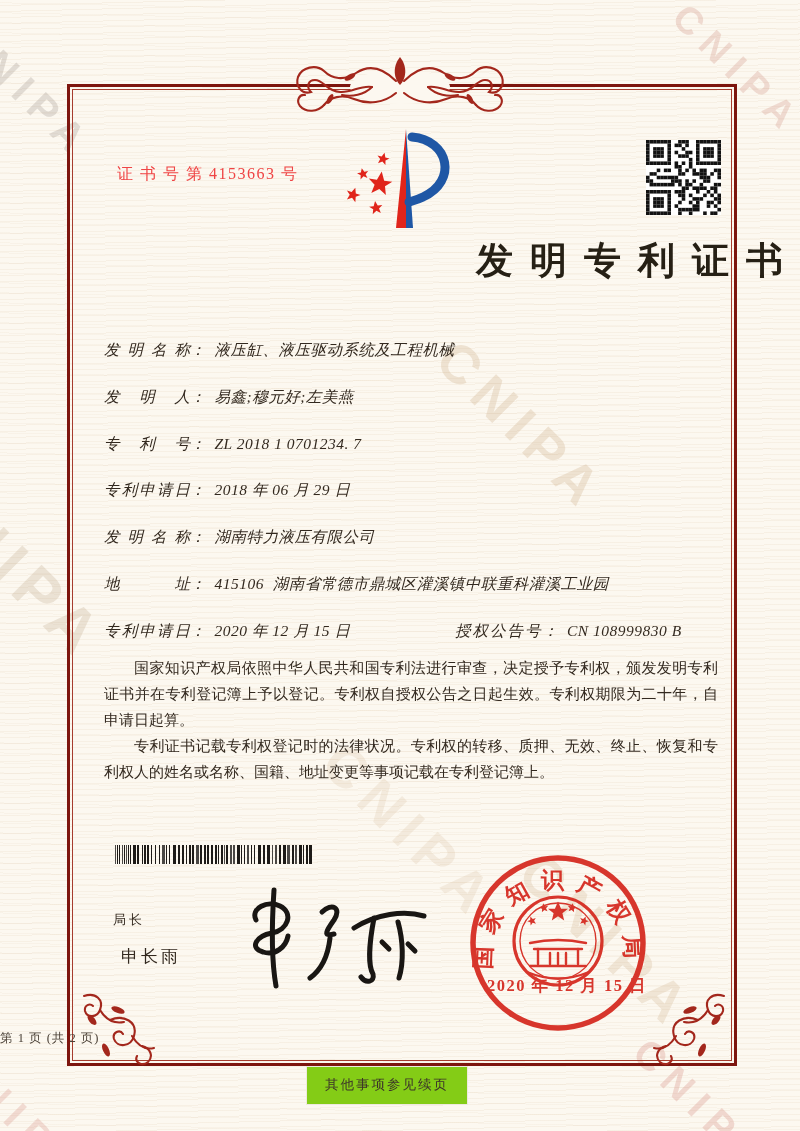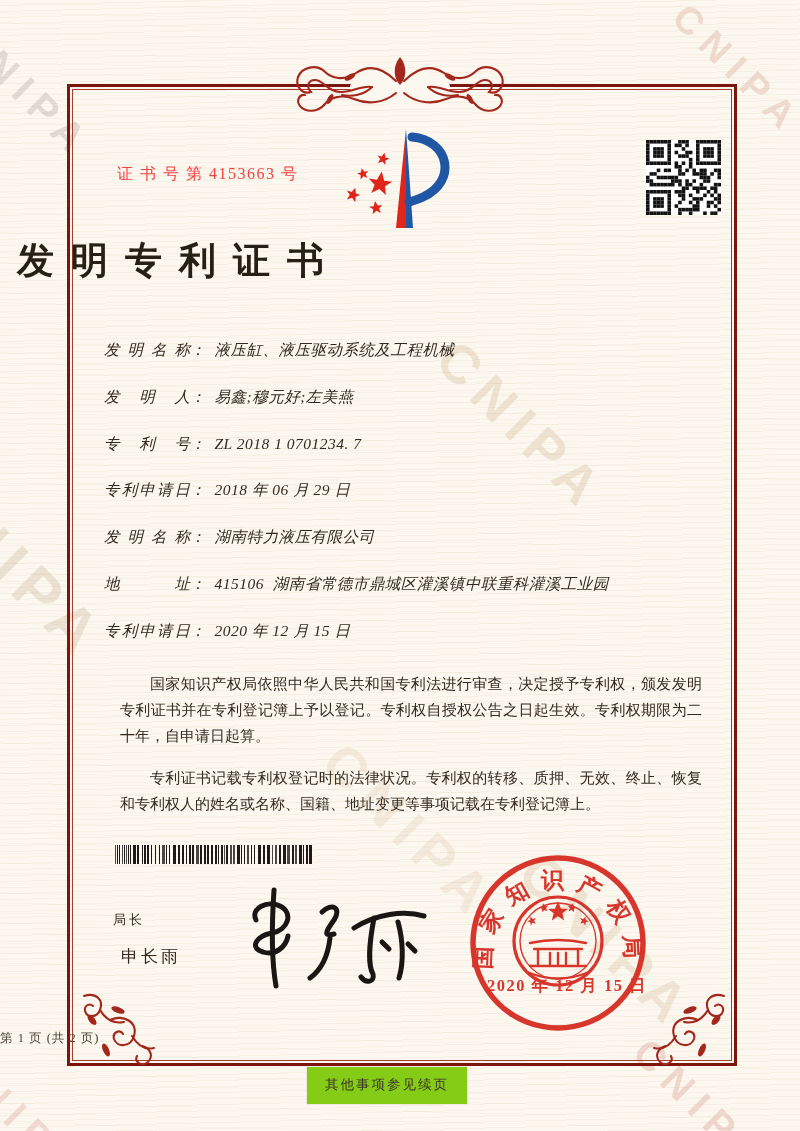--- a/index.html
+++ b/index.html
@@ -36,34 +36,34 @@
   .wm6{left:552px;top:840px;font-size:56px;color:rgba(205,172,135,.26);}
   .wm7{left:656px;top:1030px;font-size:40px;color:rgba(212,140,128,.30);}
   .wm8{left:-28px;top:1040px;font-size:40px;color:rgba(212,140,128,.28);}
   
   .frame{left:67px;top:84px;width:664px;height:976px;border:3.5px solid var(--border-red);z-index:1;}
   .frame-inner{position:absolute;inset:2px;border:1px solid var(--inner-border-red);}
   
   .cert-no{left:117px;top:131px;font-size:16px;letter-spacing:1.5px;color:#ef4444;white-space:pre-wrap;z-index:2;margin-top:33px;}
   .logo{left:333px;top:116px;width:150px;height:116px;z-index:2;}
   .qr{left:646px;top:140px;width:75px;height:75px;z-index:2;}
-  .title{left:0;right:0;top:236px;text-align:left;font-size:37px;font-weight:bold;
+  .title{left:0;right:0;top:236px;text-align:right;font-size:37px;font-weight:bold;
          letter-spacing:17px;text-indent:17px;color:#262015;z-index:2;}
   
   .fields{left:104px;top:340px;width:620px;z-index:2;font-size:15.5px;}
   .frow{height:46.8px;position:relative;white-space:nowrap;font-style:italic;}
   .flabel{display:inline-block;width:86px;text-align:justify;text-align-last:justify;vertical-align:top;}
   .fcolon{margin-right:9px;}
   .fvalue{white-space:pre-wrap;letter-spacing:.5px;}
   .fpair2{position:absolute;left:351px;top:0;}
   .fpair2 .flabel{width:auto;text-align-last:auto;letter-spacing:2px;}
   
   .body-text{left:104px;top:655px;width:614px;font-size:15px;line-height:26px;
              text-align:justify;z-index:2;}
-  .body-text p{margin:16px;text-indent:2em;}
+  .body-text p{margin:0;text-indent:2em;}
   
   .barcode{left:113px;top:845px;width:206px;height:19px;z-index:2;}
   
   .sig-title{left:113px;top:911px;font-size:13px;letter-spacing:3px;z-index:2;}
   .sig-name{left:121px;top:945px;font-size:17px;letter-spacing:3px;z-index:2;}
   .sig-svg{left:222px;top:880px;width:218px;height:114px;z-index:3;}
   .sig-svg path{stroke:#191613;stroke-width:5;fill:none;stroke-linecap:round;stroke-linejoin:round;}
   
   .seal{left:467px;top:852px;width:182px;height:182px;z-index:4;opacity:.93;}
   .seal .s-stroke{stroke:var(--seal-red);fill:none;}
@@ -405,20 +405,23 @@
     <span class="flabel">专利申请日</span><span class="fcolon">：</span><span class="fvalue">2018 年 06 月 29 日</span>
   </div>
   <div class="frow">
     <span class="flabel">发明名称</span><span class="fcolon">：</span><span class="fvalue">湖南特力液压有限公司</span>
   </div>
   <div class="frow">
     <span class="flabel">地址</span><span class="fcolon">：</span><span class="fvalue">415106  湖南省常德市鼎城区灌溪镇中联重科灌溪工业园</span>
   </div>
   <div class="frow">
     <span class="flabel">专利申请日</span><span class="fcolon">：</span><span class="fvalue">2020 年 12 月 15 日</span>
+    <span class="fpair2">
+      <span class="flabel">授权公告号</span><span class="fcolon">：</span><span class="fvalue">CN 108999830 B</span>
+    </span>
   </div>
 </div>
 
 <div class="abs body-text">
   <p>国家知识产权局依照中华人民共和国专利法进行审查，决定授予专利权，颁发发明专利证书并在专利登记簿上予以登记。专利权自授权公告之日起生效。专利权期限为二十年，自申请日起算。</p>
   <p>专利证书记载专利权登记时的法律状况。专利权的转移、质押、无效、终止、恢复和专利权人的姓名或名称、国籍、地址变更等事项记载在专利登记簿上。</p>
 </div>
 
 <div class="abs barcode"><svg viewBox="0 0 206 19" width="206" height="19">
       <rect x="2" y="0" width="1" height="19" fill="#4a4744"></rect>

